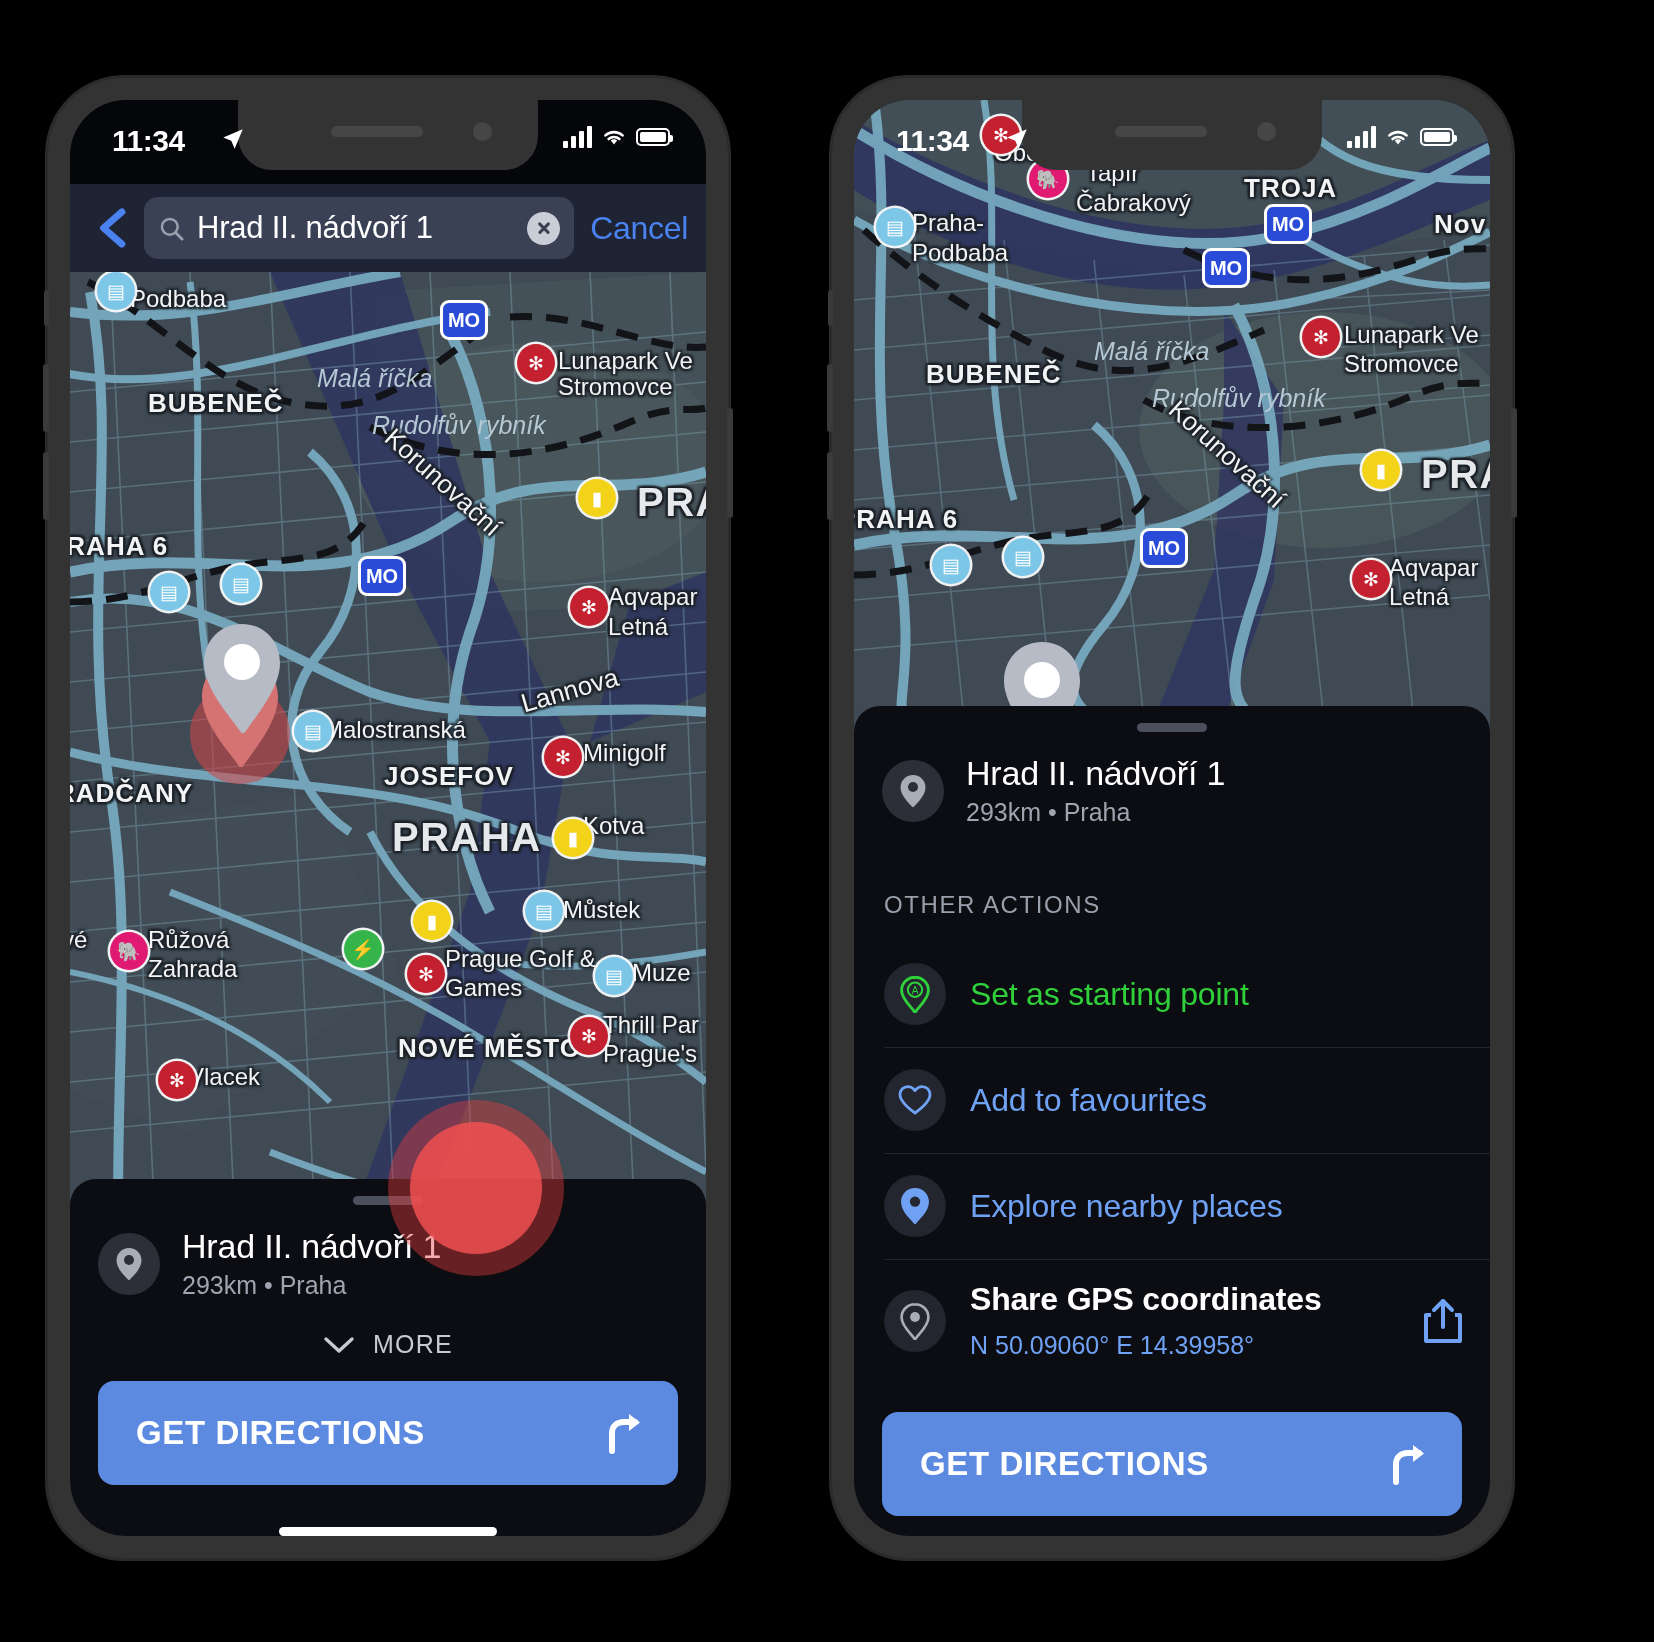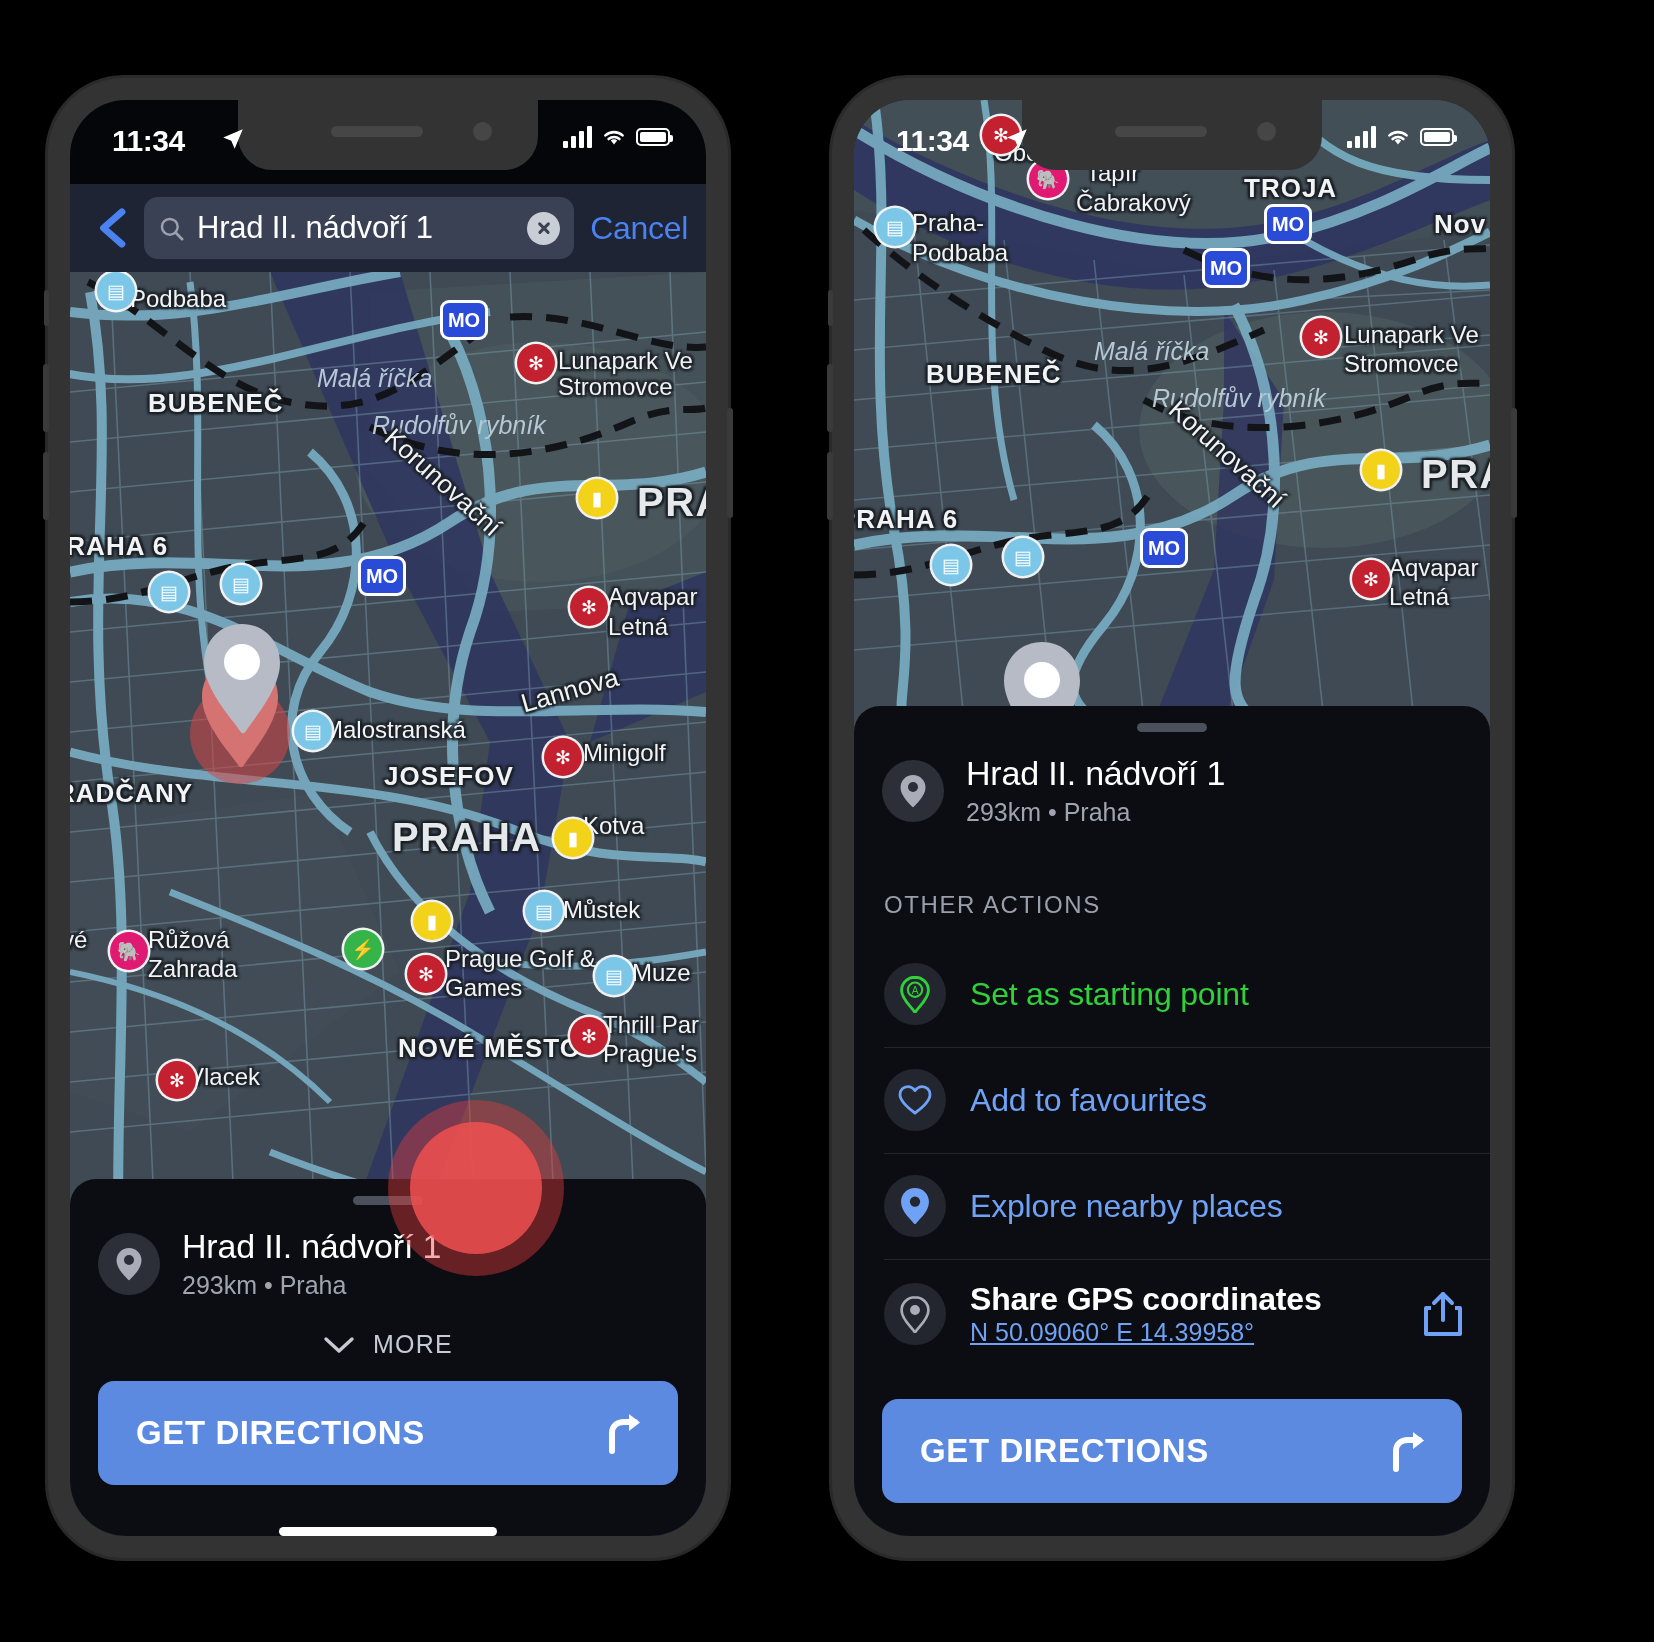--- a/index.html
+++ b/index.html
@@ -212,21 +212,21 @@
   .act-ic {
     width: 62px; height: 62px; border-radius: 50%; background: #23262e;
     display:flex; align-items:center; justify-content:center; flex:0 0 62px;
   }
   .act-ic svg { width: 34px; height: 38px; }
   .act-body { flex: 1 1 auto; min-width: 0; }
   .act-label { font-size: 32px; letter-spacing: -0.2px; }
   .act-label.green { color: #2fd03a; }
   .act-label.blue  { color: #6fa2f5; }
   .act-label.white { color: #ffffff; font-weight: bold; }
-  .act-sub { color: #6fa2f5; font-size: 25px; margin-top: 0; text-decoration: underline; }
+  .act-sub { color: #6fa2f5; font-size: 25px; margin-top: 13px; }
   .share-ic { width: 42px; height: 48px; flex: 0 0 42px; }
 
   
   .tap {
     position: absolute; width: 176px; height: 176px; border-radius: 50%;
     background: rgba(230,60,60,.42); z-index: 90; pointer-events: none;
   }
   .tap::after {
     content:""; position:absolute; left:22px; top:22px; width:132px; height:132px;
     border-radius:50%; background: rgba(240,80,80,.85);

